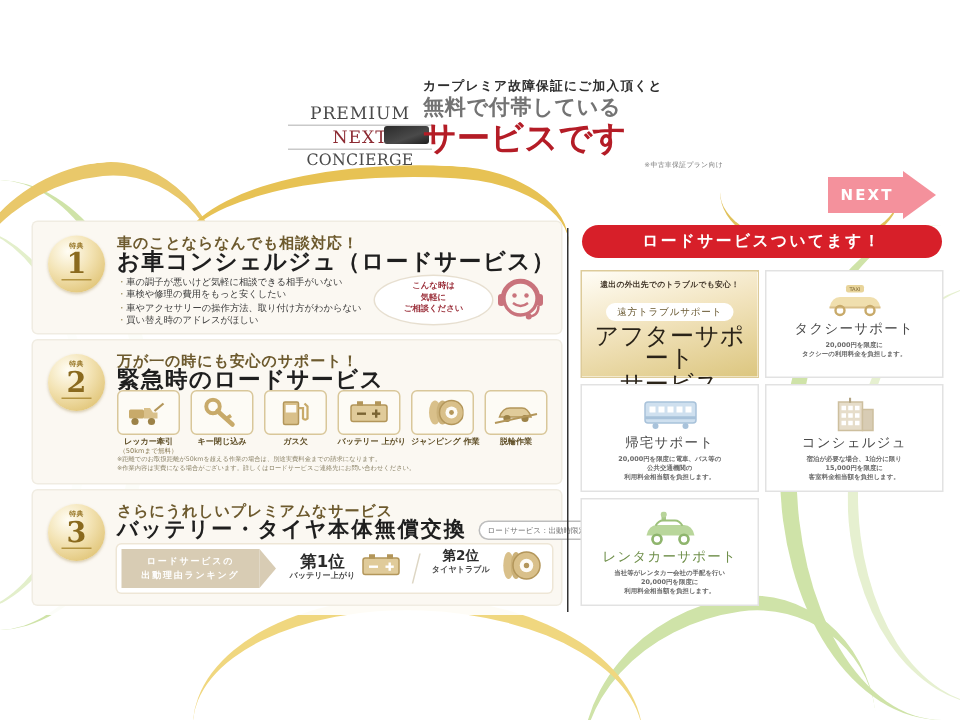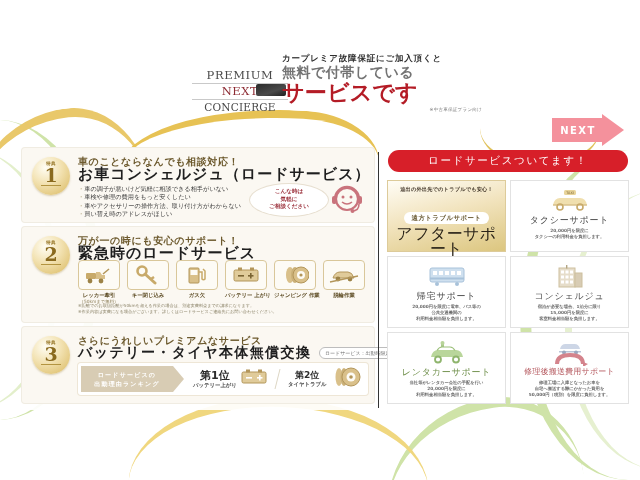--- a/index.html
+++ b/index.html
@@ -207,59 +207,59 @@
     position: relative; width: 92px; height: 26px; margin-left: 3px;
     background: #d8ccb4; display: flex; flex-direction: column;
     align-items: center; justify-content: center;
   }
   .rank-tag:after {
     content: ""; position: absolute; right: -11px; top: 0;
     border-top: 13px solid transparent; border-bottom: 13px solid transparent;
     border-left: 11px solid #d8ccb4;
   }
   .rank-tag div { font-size: 6px; color: #ffffff; letter-spacing: 1.2px; line-height: 9px; font-weight: bold; }
-  .rank-entry { display: flex; align-items: center; gap: 4px; margin-left: 20px; }
+  .rank-entry { display: flex; align-items: flex-start; gap: 4px; margin-left: 20px; }
   .rank-pos { text-align: center; }
   .rank-pos .big { font-size: 11px; font-weight: bold; color: #2b2b2b; line-height: 12px; }
   .rank-pos .lbl { font-size: 5.4px; font-weight: bold; color: #4a4a4a; line-height: 7px; white-space: nowrap; }
   .rank-pos .big2 { font-size: 9px; font-weight: bold; color: #2b2b2b; line-height: 11px; }
   .rank-div { width: 1px; height: 20px; background: #ddd6c4; margin: 0 10px; transform: skewX(-14deg); }
 
   
   .v-divider {
     position: absolute; left: 378px; top: 152px; width: 1px; height: 256px;
     background: #333333;
   }
 
   
   .right-panel { position: absolute; left: 388px; top: 150px; width: 240px; }
   .red-banner {
     width: 240px; height: 22px; background: #d71f29; border-radius: 11px;
     display: flex; align-items: center; justify-content: center;
   }
   .red-banner span {
-    font-size: 10.5px; font-weight: normal; color: #ffffff; letter-spacing: 1.6px;
+    font-size: 10.5px; font-weight: bold; color: #ffffff; letter-spacing: 1.6px;
   }
   .card-grid {
     margin-top: 9px; display: grid; grid-template-columns: 117px 117px;
     gap: 6px;
   }
   .card {
     height: 70px; background: #ffffff; box-shadow: 0 0 0 1px #e2e2e2;
     text-align: center; padding: 5px 4px 0; position: relative;
   }
   .card.gold {
     background: linear-gradient(165deg,#fffdf6 0%,#f2e4bf 45%,#dcc67f 100%);
     box-shadow: 0 0 0 1px #ddcb9a;
   }
   .card-kicker { font-size: 5.2px; font-weight: bold; color: #3f3326; letter-spacing: 0.2px; }
   .card-pill {
-    display: inline-block; margin-top: 19px; padding: 1.5px 8px;
+    display: inline-block; margin-top: 9px; padding: 1.5px 8px;
     background: #ffffff; border-radius: 8px;
-    font-size: 6.4px; color: #6a5a33; letter-spacing: 0.5px; font-weight: bold;
+    font-size: 6.4px; color: #6a5a33; letter-spacing: 0.5px;
   }
   .card-big {
     font-size: 16px; font-weight: normal; color: #2a2318;
     letter-spacing: 0.4px; line-height: 15px; margin-top: 2px;
   }
   .card-icon { height: 26px; display: flex; align-items: center; justify-content: center; margin-top: 2px; }
   .card-title {
     font-size: 9px; color: #4a4a4a; letter-spacing: 0.8px; line-height: 12px;
   }
   .card-title.green { color: #6f8f4a; }
@@ -569,33 +569,17 @@
             <circle cx="14" cy="18.5" r="3" fill="none" stroke="#8fb56d" stroke-width="1.8"></circle>
             <circle cx="32" cy="18.5" r="3" fill="none" stroke="#8fb56d" stroke-width="1.8"></circle>
           </svg>
         </div>
         <div class="card-title green">レンタカーサポート</div>
         <div class="card-desc" style="white-space:pre-line">当社等がレンタカー会社の手配を行い
 20,000円を限度に
 利用料金相当額を負担します。</div>
       </div>
 
-      <div class="card">
-        <div class="card-icon">
-          <svg width="46" height="26" viewBox="0 0 46 26">
-            <path d="M13 9 q1.2 -5 5.5 -5 h9 q4.3 0 5.5 5 z" fill="#cdd6e6"></path>
-            <path d="M12 11 h22 v1.5 h-22 z" fill="#b9c4d8"></path>
-            <circle cx="17" cy="12.5" r="2" fill="#9aa7bf"></circle>
-            <circle cx="29" cy="12.5" r="2" fill="#9aa7bf"></circle>
-            <path d="M10 24 q0 -9 13 -9 q13 0 13 9" fill="none" stroke="#d4838c" stroke-width="4"></path>
-            <path d="M36 22 l5 2 l-5 3 z" fill="#d4838c"></path>
-          </svg>
-        </div>
-        <div class="card-title red" style="font-size:8px;letter-spacing:0.2px">修理後搬送費用サポート</div>
-        <div class="card-desc" style="white-space:pre-line">修理工場に入庫となったお車を
-自宅へ搬送する際にかかった費用を
-50,000円（税別）を限度に負担します。</div>
-      </div>
 
     </div>
   </div>
 
 </div>
 
 </body></html>

